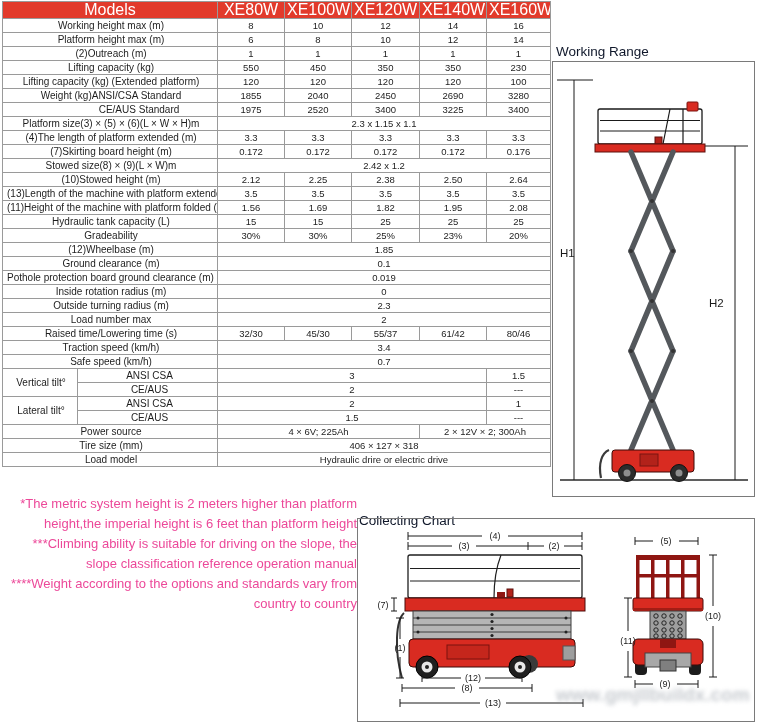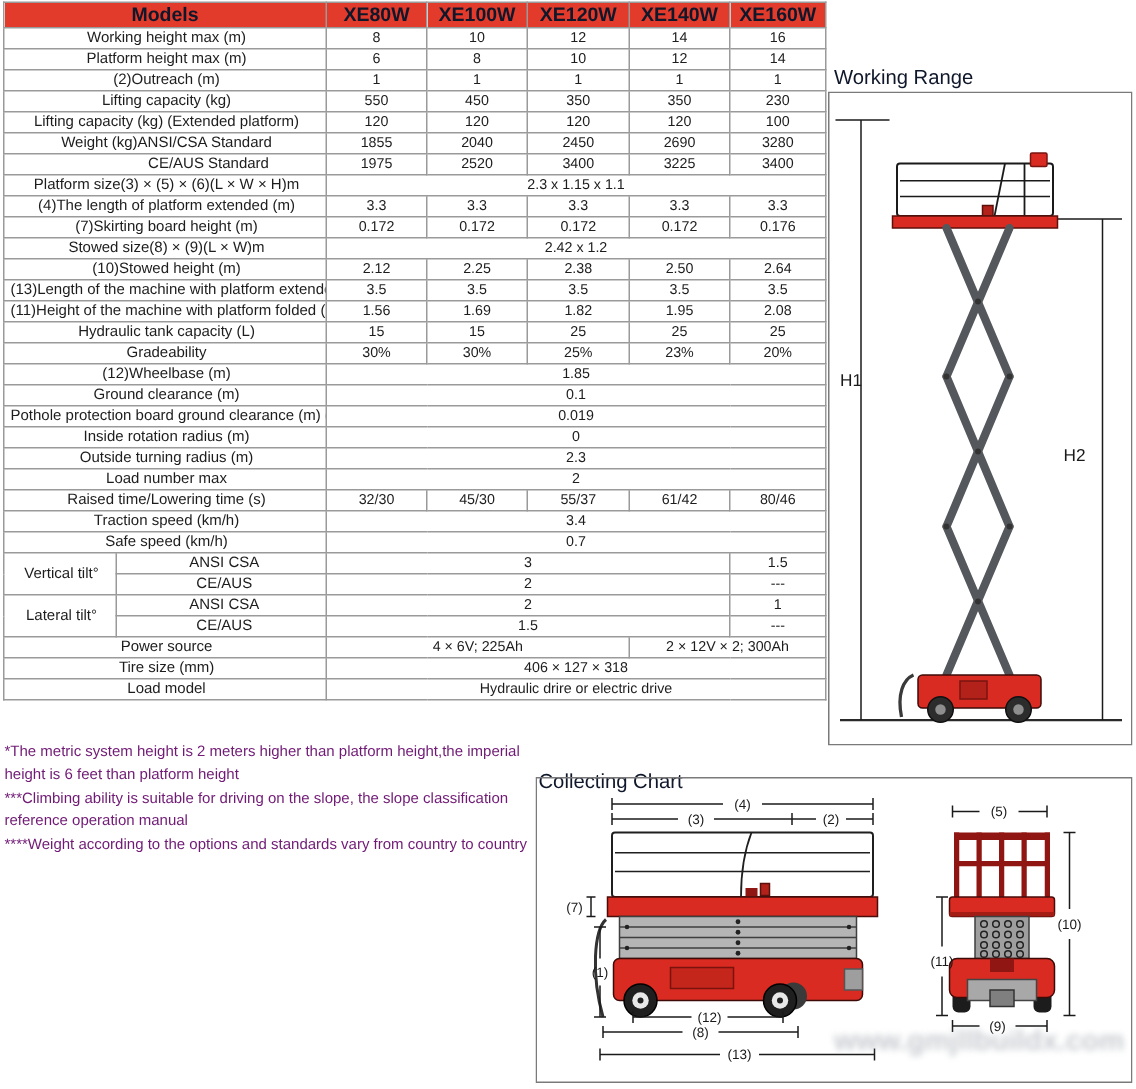--- a/index.html
+++ b/index.html
@@ -4,29 +4,29 @@
 <style>
   html,body{margin:0;padding:0;background:#ffffff;}
   #page{position:relative;width:757px;height:726px;background:#fff;overflow:hidden;
         font-family:"Liberation Sans",sans-serif;color:#222;}
 
   
   #spec-table{position:absolute;left:2px;top:1px;border-collapse:collapse;table-layout:fixed;
               width:548px;font-size:9.5px;color:#1d1d1d;}
   #spec-table td,#spec-table th{border:1px solid #9a9a9a;height:13px;line-height:12px;
               padding:0 2px;overflow:hidden;white-space:nowrap;}
-  #spec-table th{background:#e23a2b;color:#0f172a;font-size:13px;font-weight:700;height:16px;}
+  #spec-table th{background:#e23a2b;color:#ffffff;font-size:16px;font-weight:400;height:16px;}
   #spec-table td.lbl{text-align:center;font-size:10px;padding-left:4px;}
   #spec-table td.lbl.indent{padding-left:60px;}
   #spec-table td.lbl.sub{padding-left:6px;}
   #spec-table td.val{text-align:center;}
 
   
-  #notes{position:absolute;left:3px;top:494px;width:354px;font-size:10px;line-height:1.5;
-         color:#701a75;}
+  #notes{position:absolute;left:3px;top:494px;width:354px;font-size:13px;line-height:1.5;
+         color:#ec4899;text-align:right;}
   #notes p{margin:0 0 1px 0;}
 
   
   .sec-title{position:absolute;font-size:13.5px;color:#0f172a;}
   #working-range-title{left:556px;top:44px;}
   #collecting-chart-title{left:359px;top:485px;margin-top:28px;}
 
   
   #working-range-svg{position:absolute;left:552px;top:61px;}
   #collecting-chart-svg{position:absolute;left:357px;top:518px;}

